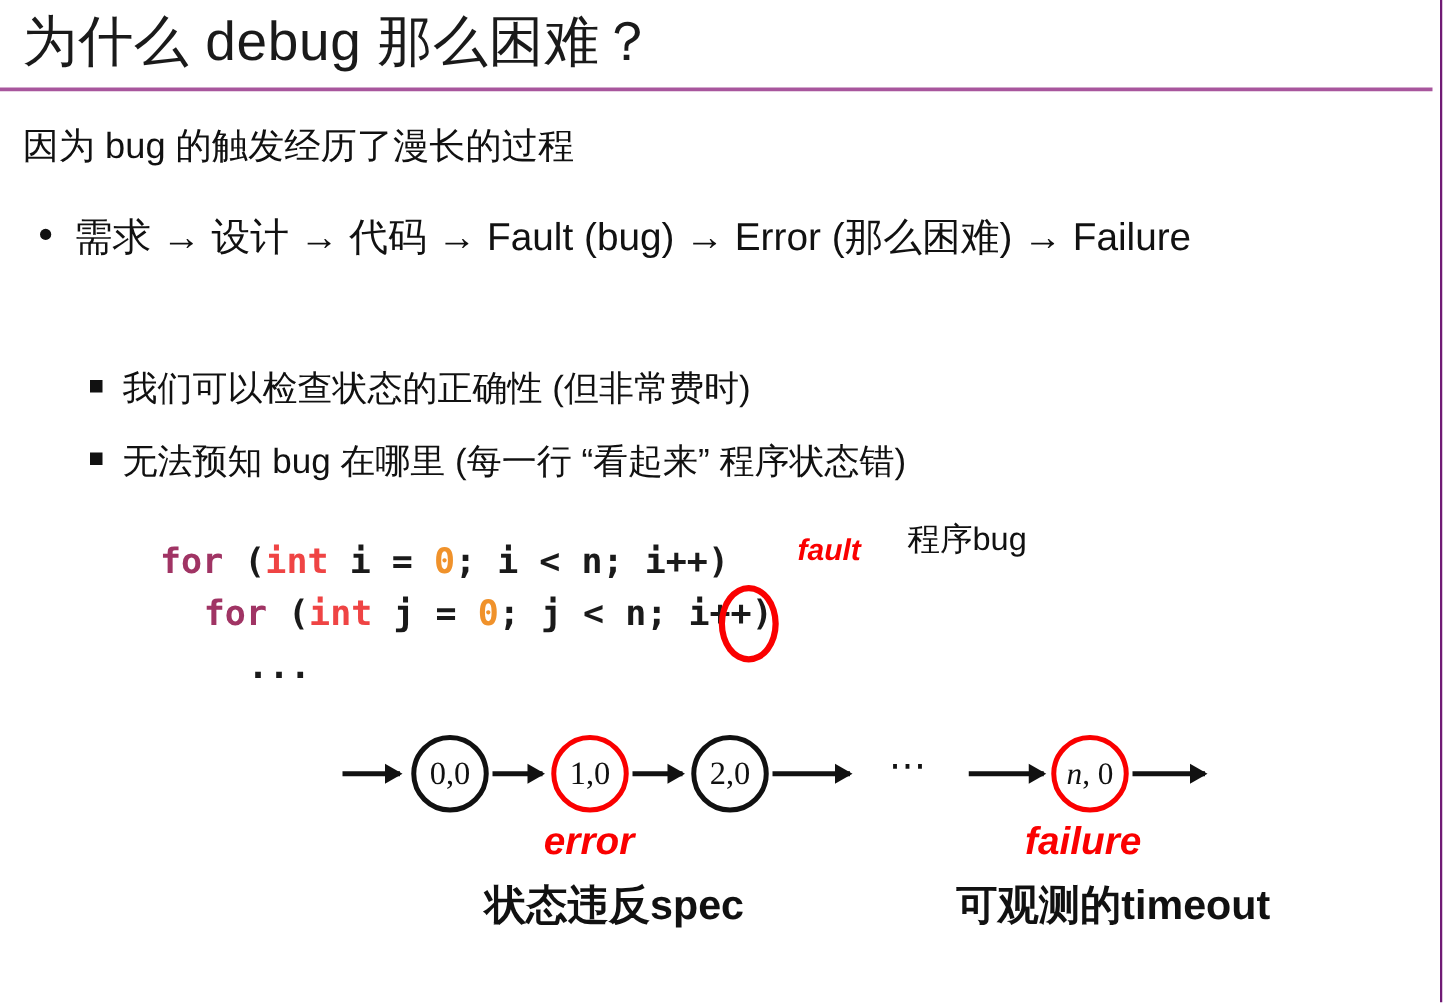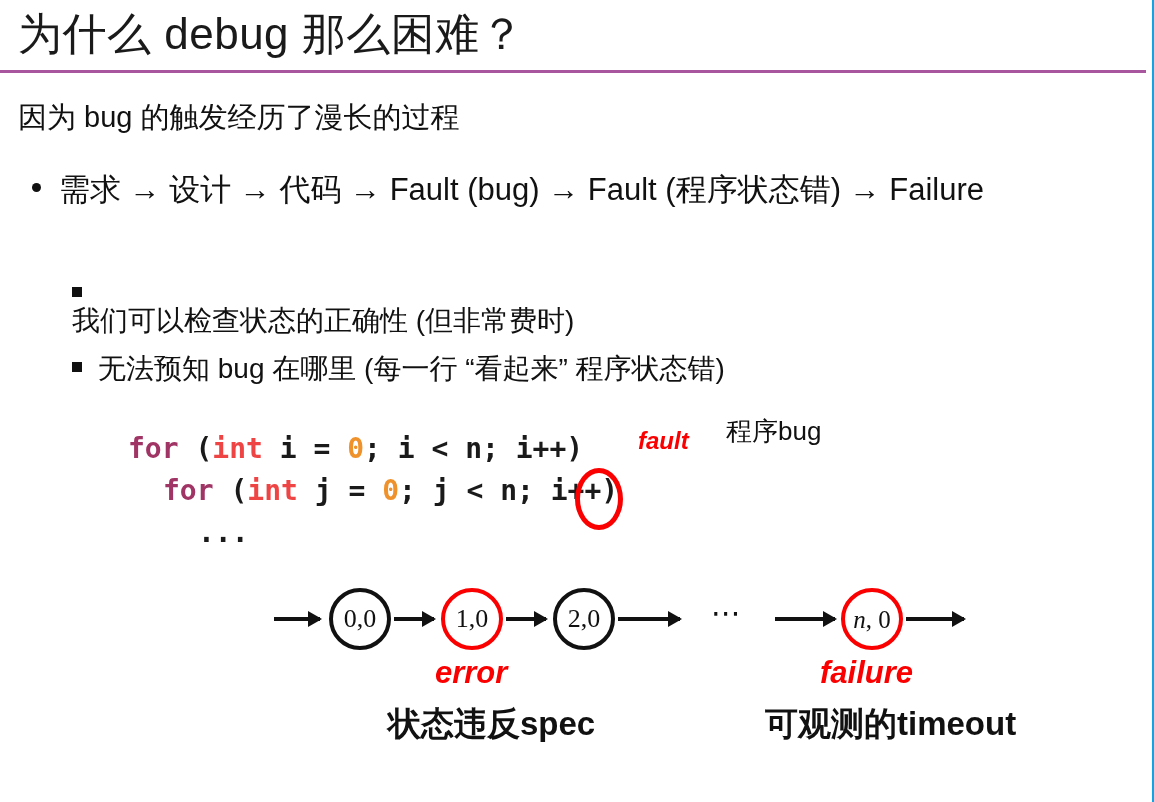--- a/index.html
+++ b/index.html
@@ -10,21 +10,21 @@
   body {
     font-family: "Liberation Sans", "DejaVu Sans", sans-serif;
     color: #0d0d0d;
   }
   #slide {
     position: relative;
     width: 1154px;
     height: 802px;
     background: #ffffff;
     overflow: hidden;
-    border-right: 2px solid #0ea5e9;
+    border-right: 2px solid #701a75;
     box-sizing: border-box;
   }
 
   
   .title {
     position: absolute;
     left: 18px;
     top: 6px;
     font-size: 44px;
     font-weight: 400;
@@ -90,21 +90,21 @@
     display: inline-block;
     width: 10px;
     height: 10px;
     background: #111111;
     margin-right: 16px;
     position: relative;
     top: -6px;
     flex: 0 0 auto;
   }
   #b2-0 { top: 235px; }
-  #b2-1 { top: 293px; flex-direction: column; }
+  #b2-1 { top: 293px; }
   #b2-2 { top: 351px; }
 
   
   .code {
     position: absolute;
     left: 128px;
     top: 424px;
     font-family: "DejaVu Sans Mono", "Liberation Mono", monospace;
     font-size: 28px;
     font-weight: bold;
@@ -245,21 +245,21 @@
 
 <div id="slide">
 
   <div class="title">为什么 debug 那么困难？</div>
   <div class="title-rule"></div>
 
   <div class="lead">因为 bug 的触发经历了漫长的过程</div>
 
   <div class="bullet-l1">
     <span class="dot"></span>
-    <span>需求 → 设计 → 代码 → Fault (bug) → Fault (程序状态错) → Failure</span>
+    <span>需求 → 设计 → 代码 → Fault (bug) → Error (那么困难) → Failure</span>
   </div>
 
   <div class="bullet-l2" id="b2-1">
     <span class="sq"></span>
     <span>我们可以检查状态的正确性 (但非常费时)</span>
   </div>
   <div class="bullet-l2" id="b2-2">
     <span class="sq"></span>
     <span>无法预知 bug 在哪里 (每一行 “看起来” 程序状态错)</span>
   </div>

